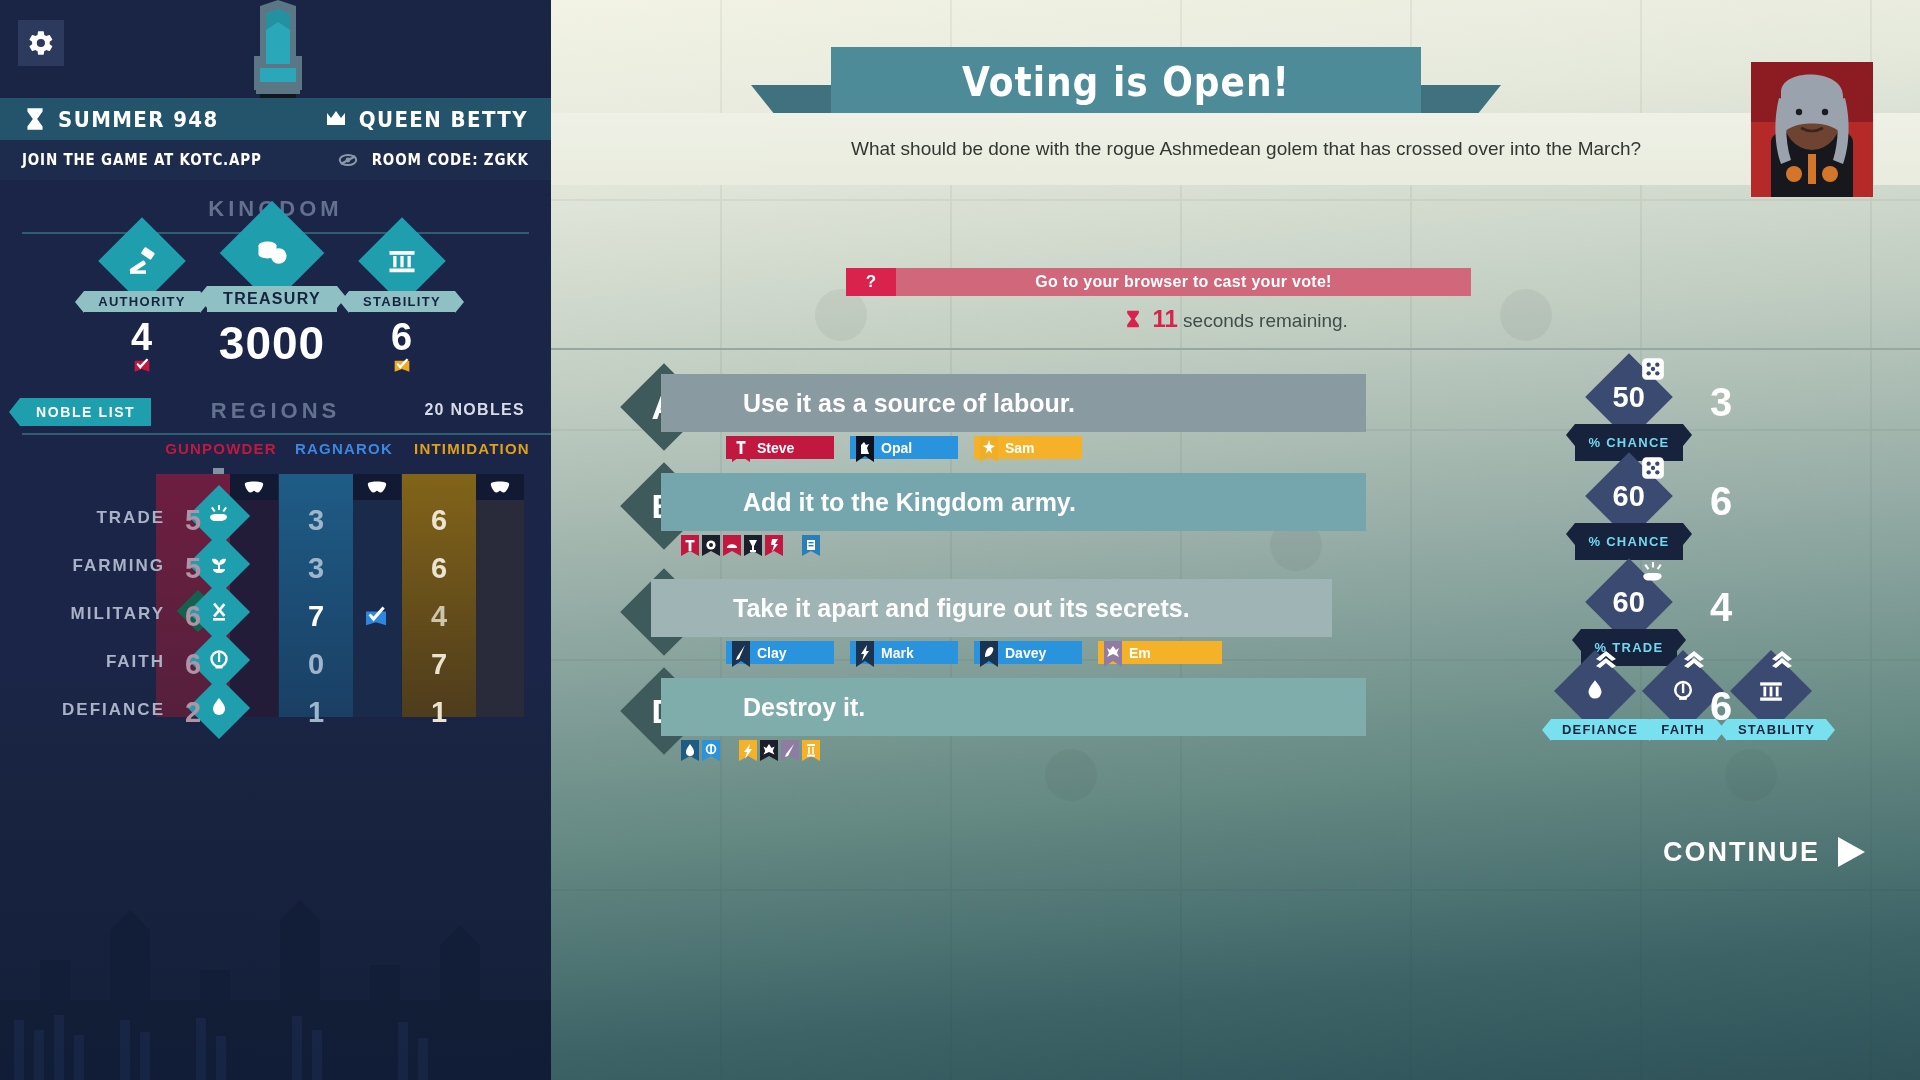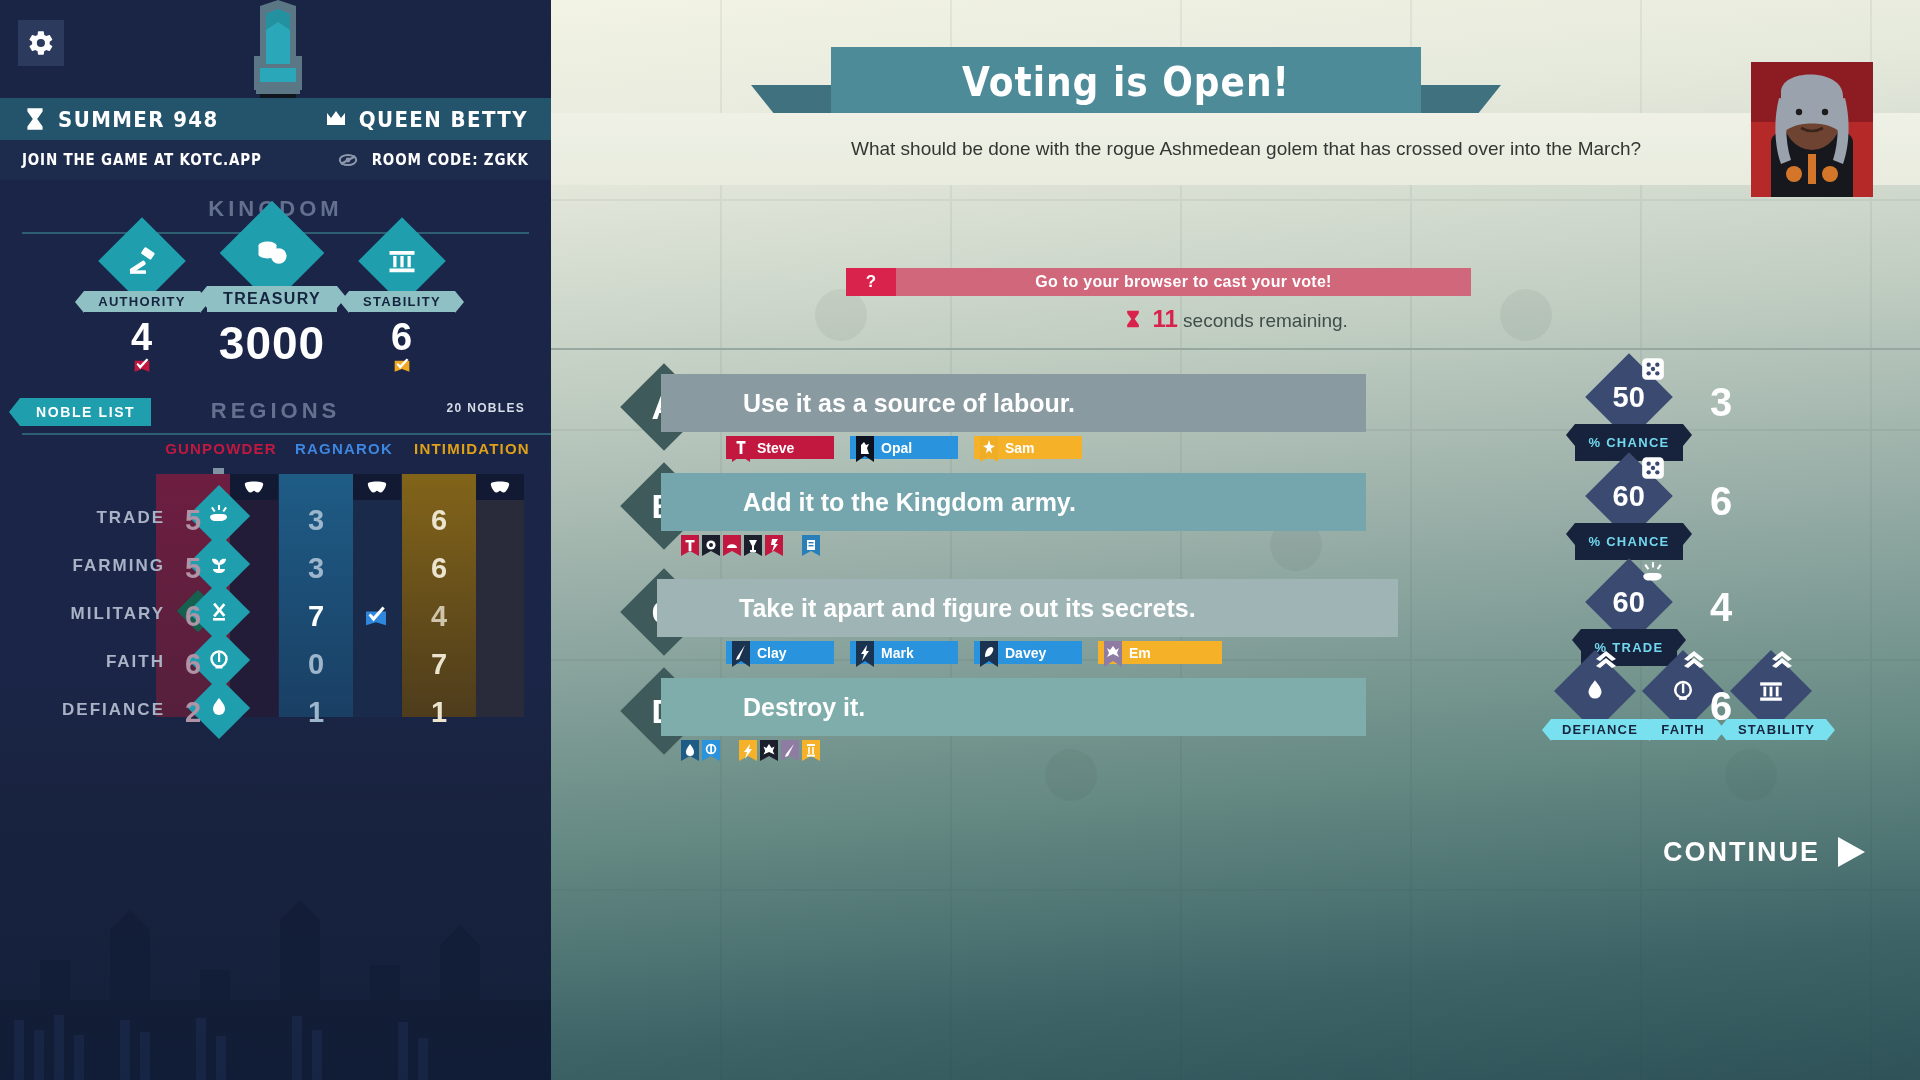--- a/index.html
+++ b/index.html
@@ -76,21 +76,21 @@
     font-size:14px; font-weight:bold; letter-spacing:1.6px; padding:6px 16px;
     text-transform:uppercase; cursor:pointer;
   }
   .noble-list-btn:before {
     content:""; position:absolute; left:-11px; top:0; width:0; height:0;
     border-top:14px solid transparent; border-bottom:14px solid transparent;
     border-right:11px solid #1f9fae;
   }
   .nobles-count {
     position:absolute; right:26px; top:401px; color:#d6dce8;
-    font-size:12px; font-weight:bold; letter-spacing:1.3px; text-transform:uppercase;
+    font-size:16px; font-weight:bold; letter-spacing:1.3px; text-transform:uppercase;
   }
 
   
   .regions { position:absolute; left:5px; top:440px; width:551px; }
   .reg-headers { position:relative; height:34px; }
   .reg-hdr { position:absolute; text-align:center; font-size:15px; font-weight:bold; letter-spacing:1.2px; text-transform:uppercase; }
   .reg-bandrow { position:relative; height:24px; }
   .reg-band { position:absolute; top:0; height:24px; color:#fff; font-size:14px;
               font-weight:bold; letter-spacing:1.2px; text-align:center; line-height:24px; text-transform:uppercase; }
   .cols { position:relative; height:250px;padding-left:28px; }
@@ -605,21 +605,21 @@
         </div>
         <div><span class="odds-tag">% Chance</span></div>
       </div>
       <div class="score" style="left:1159px;top:2px">6</div>
     </div>
 
     <div class="opt" style="top:583px">
       <div class="opt-letter" style="left:82px;top:-2px">
         <span>C</span>
       </div>
-      <div class="opt-bar" style="left:106px;top:-4px;width:741px;background:#9fb4b4">
+      <div class="opt-bar" style="left:100px;top:-4px;width:681px;background:#9fb4b4">
         <div class="opt-text">Take it apart and figure out its secrets.</div>
       </div>
       <div class="chiprow" style="left:175px;top:58px">
         <div class="chip" style="background:#2a93dd">
           <svg class="banner-ico" viewBox="0 0 18 32">
             <path d="M0 0h18v26l-9-6-9 6z" fill="#1a3350"></path>
             <path d="M13 4 L5 16 L4 19 L7 18 Z" fill="#fff"></path>
           </svg>
           <span class="chip-name">Clay</span>
         </div>

